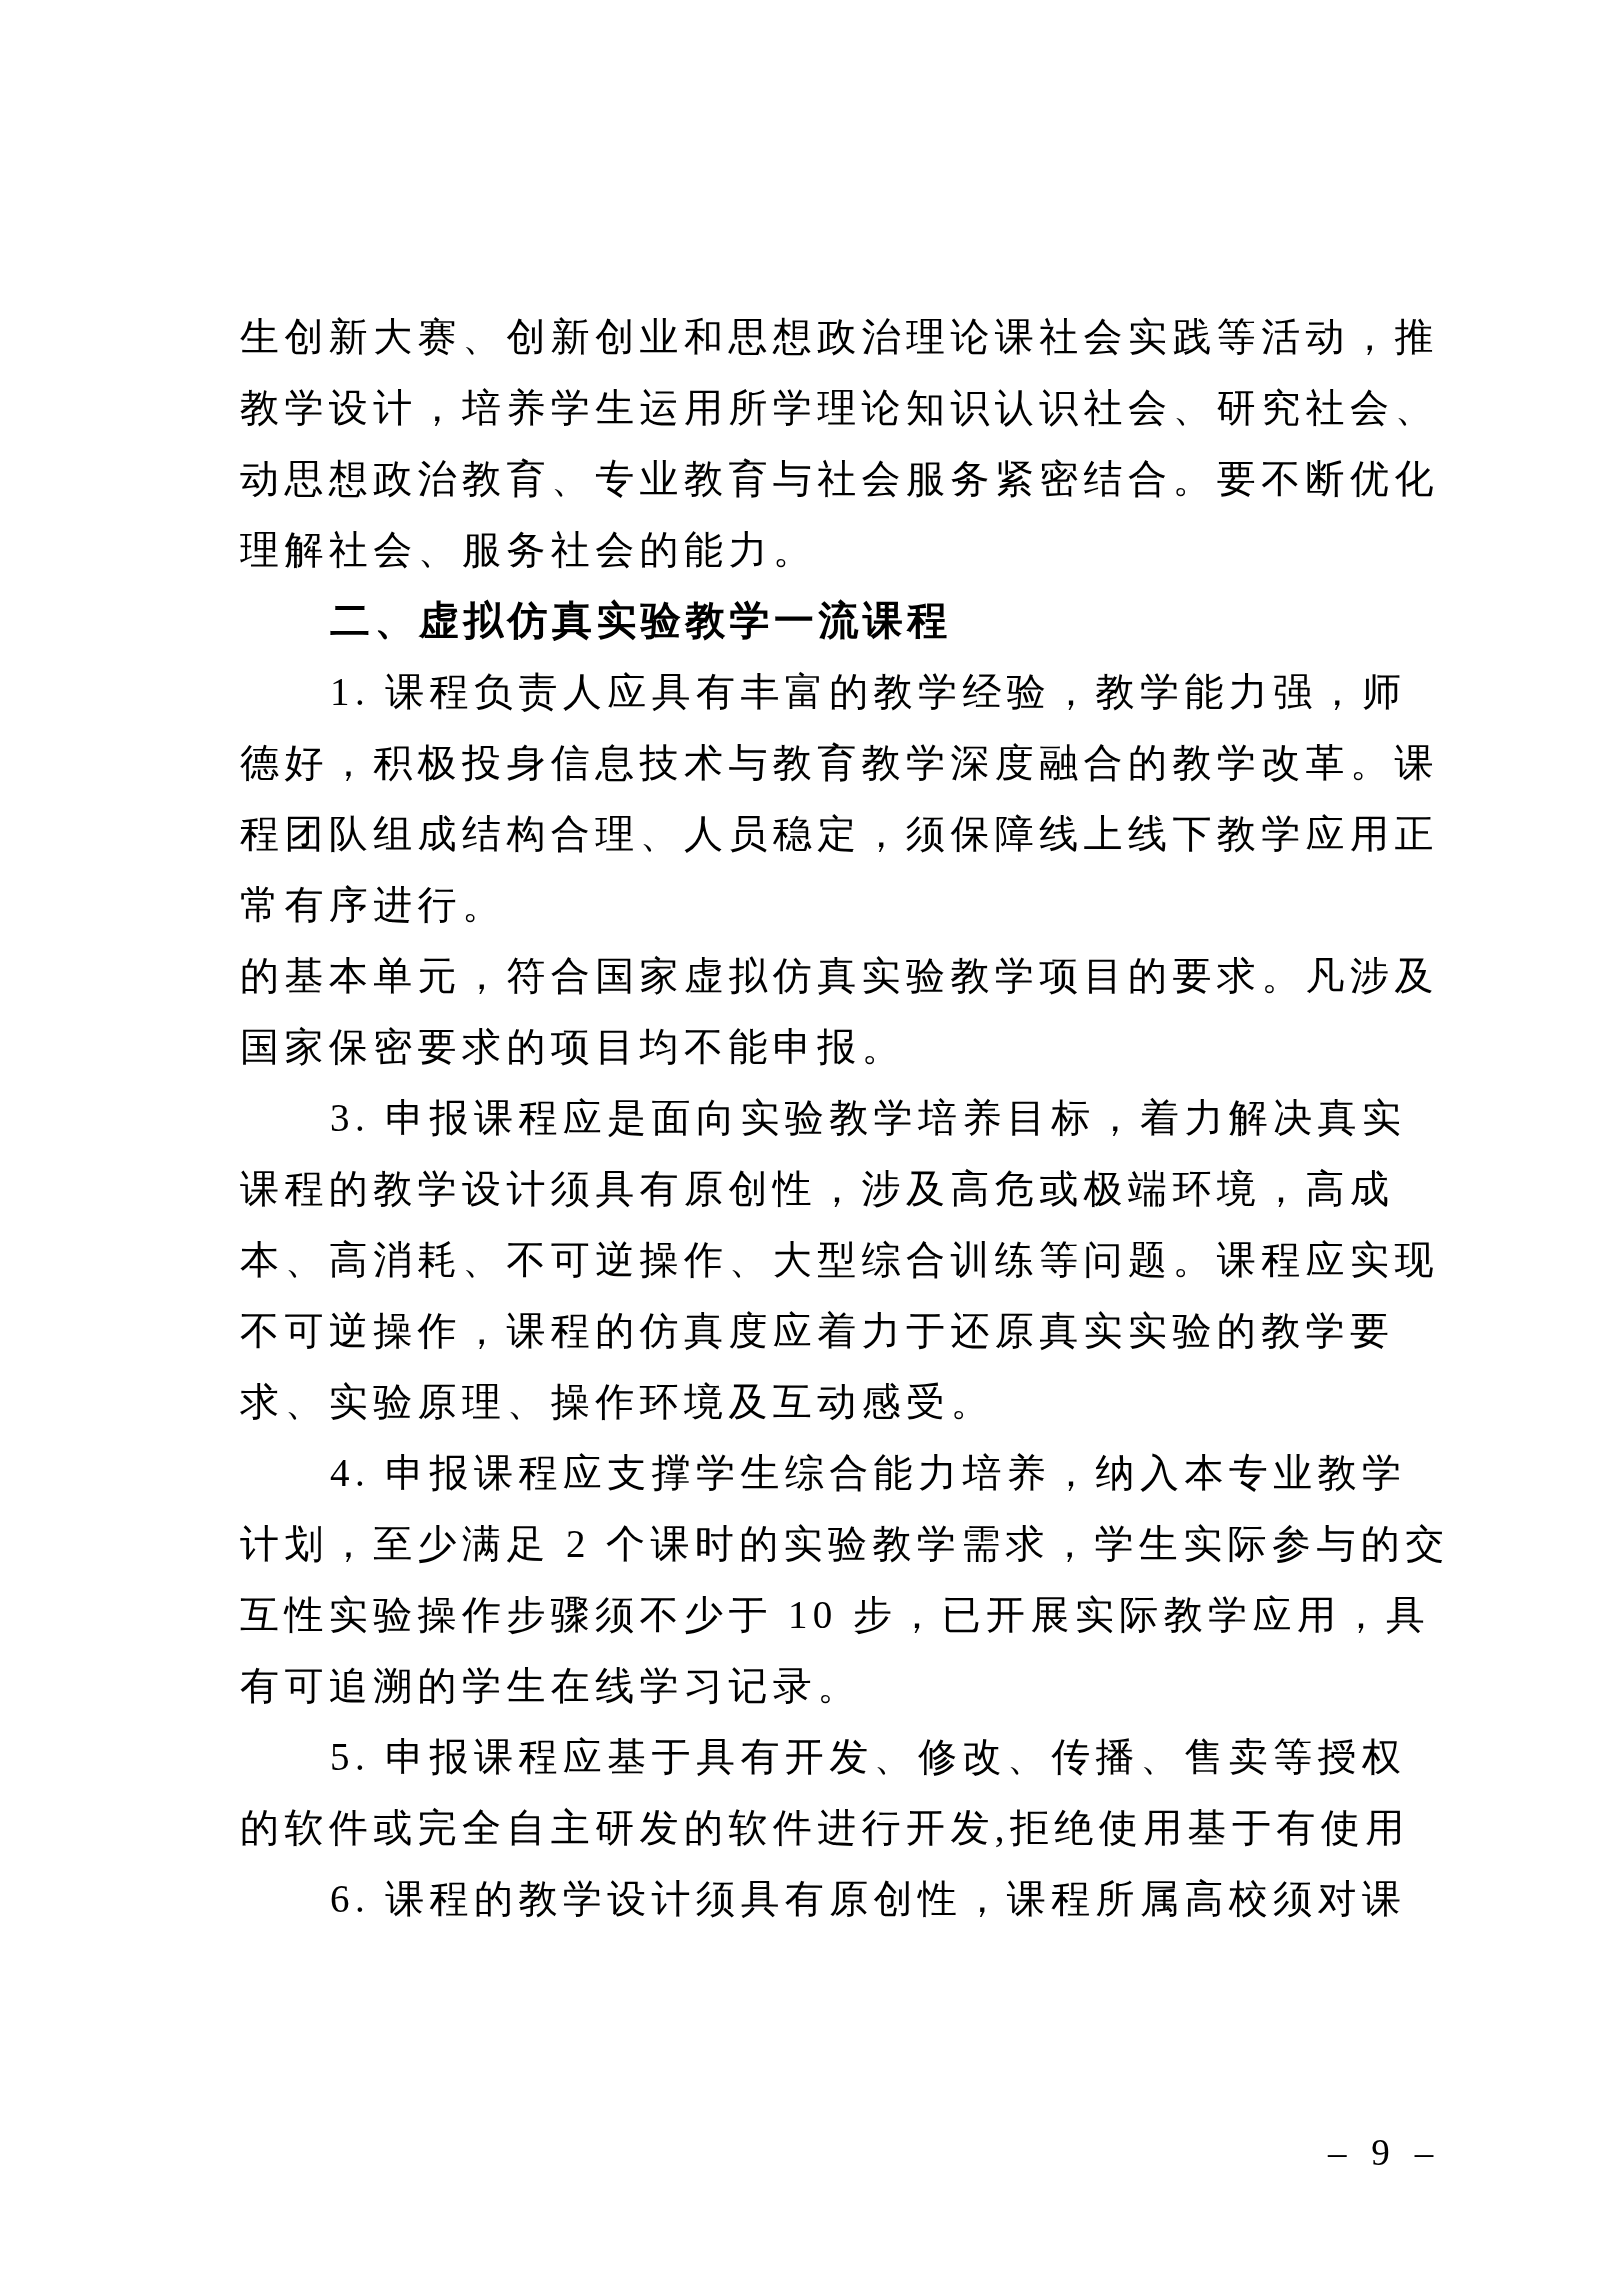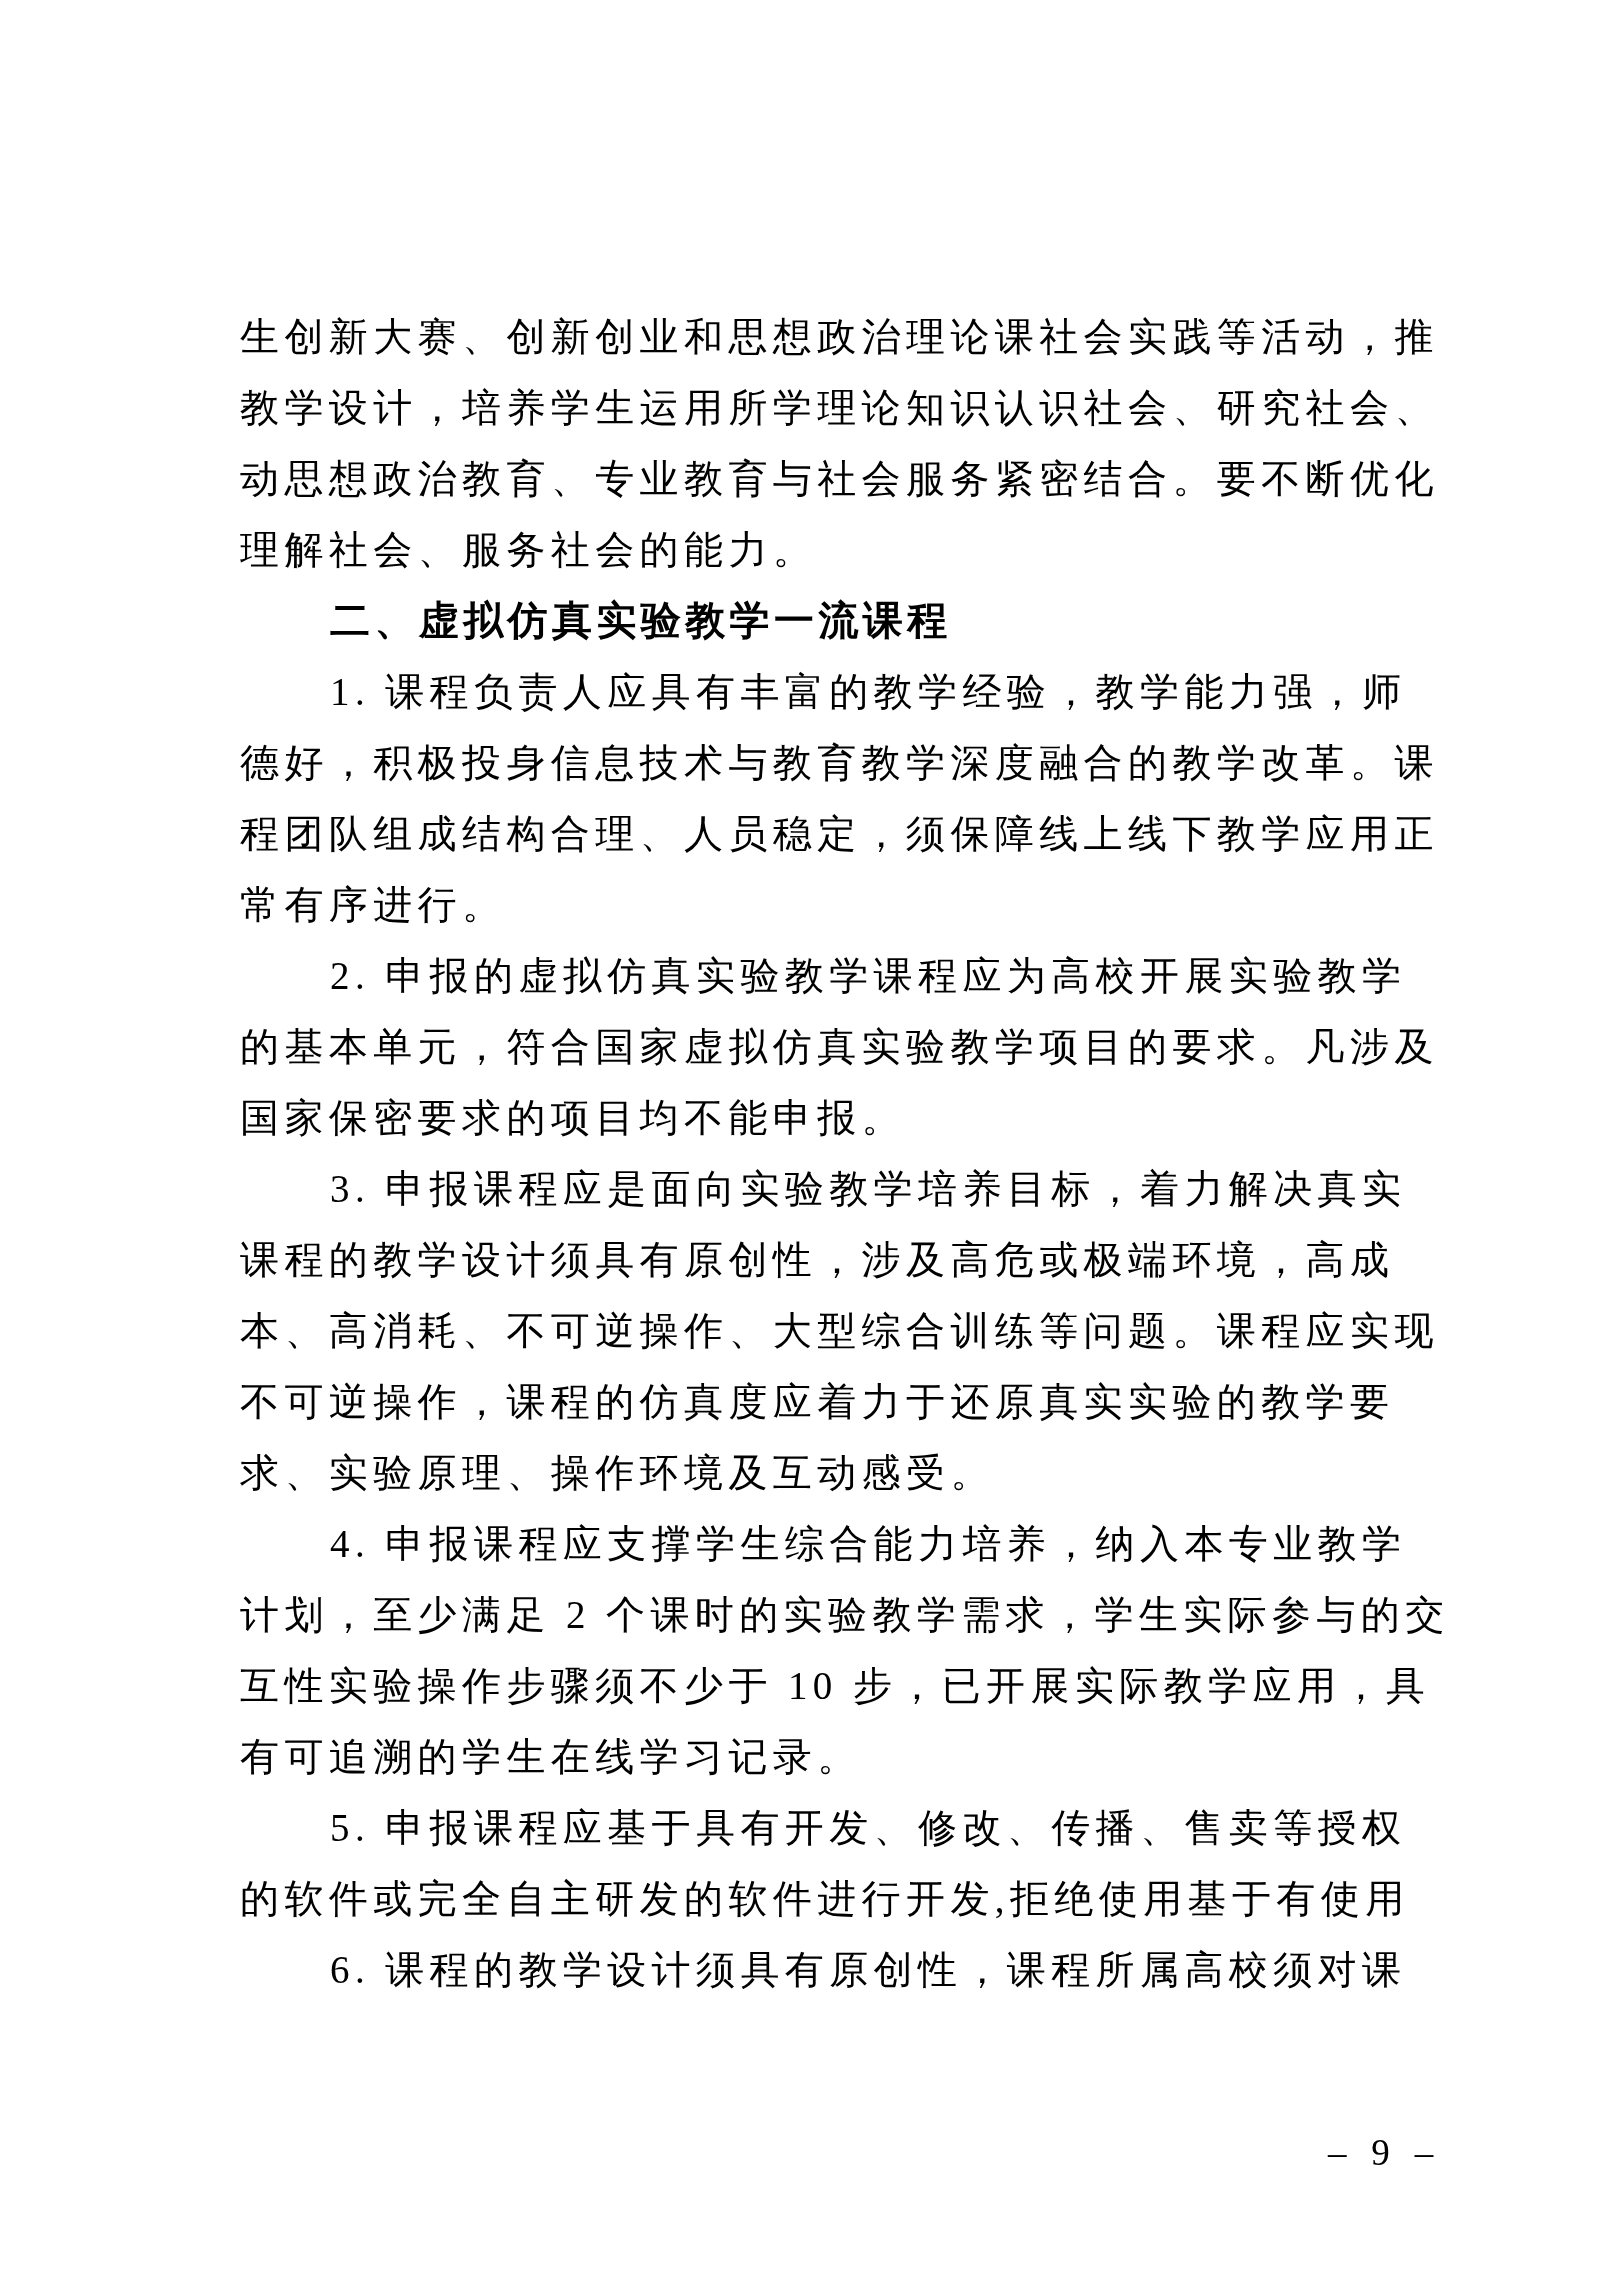--- a/index.html
+++ b/index.html
@@ -63,21 +63,20 @@
   <div class="text-block" id="content">
       <div class="line">生创新大赛、创新创业和思想政治理论课社会实践等活动，推</div>
       <div class="line">教学设计，培养学生运用所学理论知识认识社会、研究社会、</div>
       <div class="line">动思想政治教育、专业教育与社会服务紧密结合。要不断优化</div>
       <div class="line">理解社会、服务社会的能力。</div>
       <div class="line heading indent">二、虚拟仿真实验教学一流课程</div>
       <div class="line indent">1. 课程负责人应具有丰富的教学经验，教学能力强，师</div>
       <div class="line">德好，积极投身信息技术与教育教学深度融合的教学改革。课</div>
       <div class="line">程团队组成结构合理、人员稳定，须保障线上线下教学应用正</div>
       <div class="line">常有序进行。</div>
-      <div class="line indent">2. 申报的虚拟仿真实验教学课程应为高校开展实验教学</div>
       <div class="line">的基本单元，符合国家虚拟仿真实验教学项目的要求。凡涉及</div>
       <div class="line">国家保密要求的项目均不能申报。</div>
       <div class="line indent">3. 申报课程应是面向实验教学培养目标，着力解决真实</div>
       <div class="line">课程的教学设计须具有原创性，涉及高危或极端环境，高成</div>
       <div class="line">本、高消耗、不可逆操作、大型综合训练等问题。课程应实现</div>
       <div class="line">不可逆操作，课程的仿真度应着力于还原真实实验的教学要</div>
       <div class="line">求、实验原理、操作环境及互动感受。</div>
       <div class="line indent">4. 申报课程应支撑学生综合能力培养，纳入本专业教学</div>
       <div class="line">计划，至少满足 2 个课时的实验教学需求，学生实际参与的交</div>
       <div class="line">互性实验操作步骤须不少于 10 步，已开展实际教学应用，具</div>

